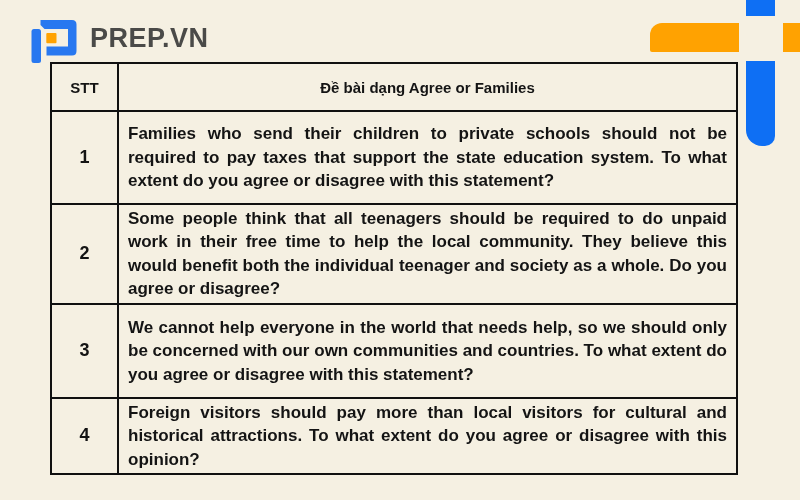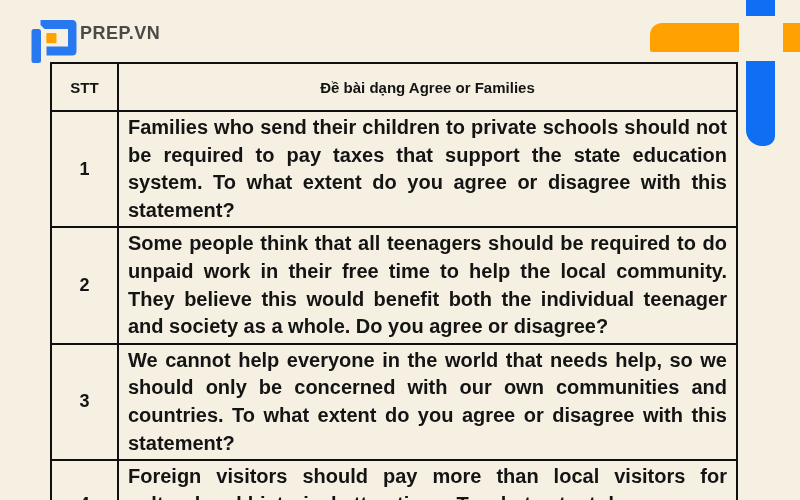--- a/index.html
+++ b/index.html
@@ -16,22 +16,22 @@
     width:800px;height:500px;
     background:var(--bg);
     font-family:"Liberation Sans","DejaVu Sans",sans-serif;
     color:var(--ink);
     overflow:hidden;
   }
   
   .logo-wrap{position:absolute;left:31px;top:19px;display:flex;align-items:center;}
   .logo-mark{width:46px;height:44px;display:block;}
   .brand-name{
-    position:absolute;left:49px;top:4px;
-    font-size:18px;font-weight:800;letter-spacing:.5px;
+    position:absolute;left:59px;top:4px;
+    font-size:27px;font-weight:800;letter-spacing:.5px;
     color:var(--brand-ink);white-space:nowrap;
   }
   
   .decor{position:absolute;inset:0;pointer-events:none;}
   .blue-bar-top{position:absolute;left:746px;top:0;width:29px;height:16px;background:var(--blue);}
   .blue-bar-bottom{position:absolute;left:746px;top:61px;width:29px;height:85px;background:var(--blue);border-radius:0 0 10px 16px;}
   .orange-bar-left{position:absolute;left:650px;top:23px;width:89px;height:29px;background:var(--orange);border-radius:12px 0 0 2px;}
   .orange-bar-right{position:absolute;left:783px;top:23px;width:17px;height:29px;background:var(--orange);}
   
   table.topics{
@@ -46,21 +46,21 @@
   }
   col.c-stt{width:67px;}
   col.c-topic{width:619px;}
   tr.hdr{height:48px;}
   th{font-size:15px;font-weight:700;text-align:center;color:var(--ink);}
   td.num{
     text-align:center;font-size:18px;font-weight:600;color:var(--ink);
   }
   td.topic{
     padding:2px 9px;
-    font-size:20px;font-weight:600;line-height:1.38;
+    font-size:17px;font-weight:600;line-height:1.38;
     text-align:justify;text-justify:inter-word;
     color:var(--ink);
   }
   tr.r1{height:93px;}
   tr.r2{height:93px;}
   tr.r3{height:94px;}
   tr.r4{height:74px;}
 </style>
 </head>
 <body>

